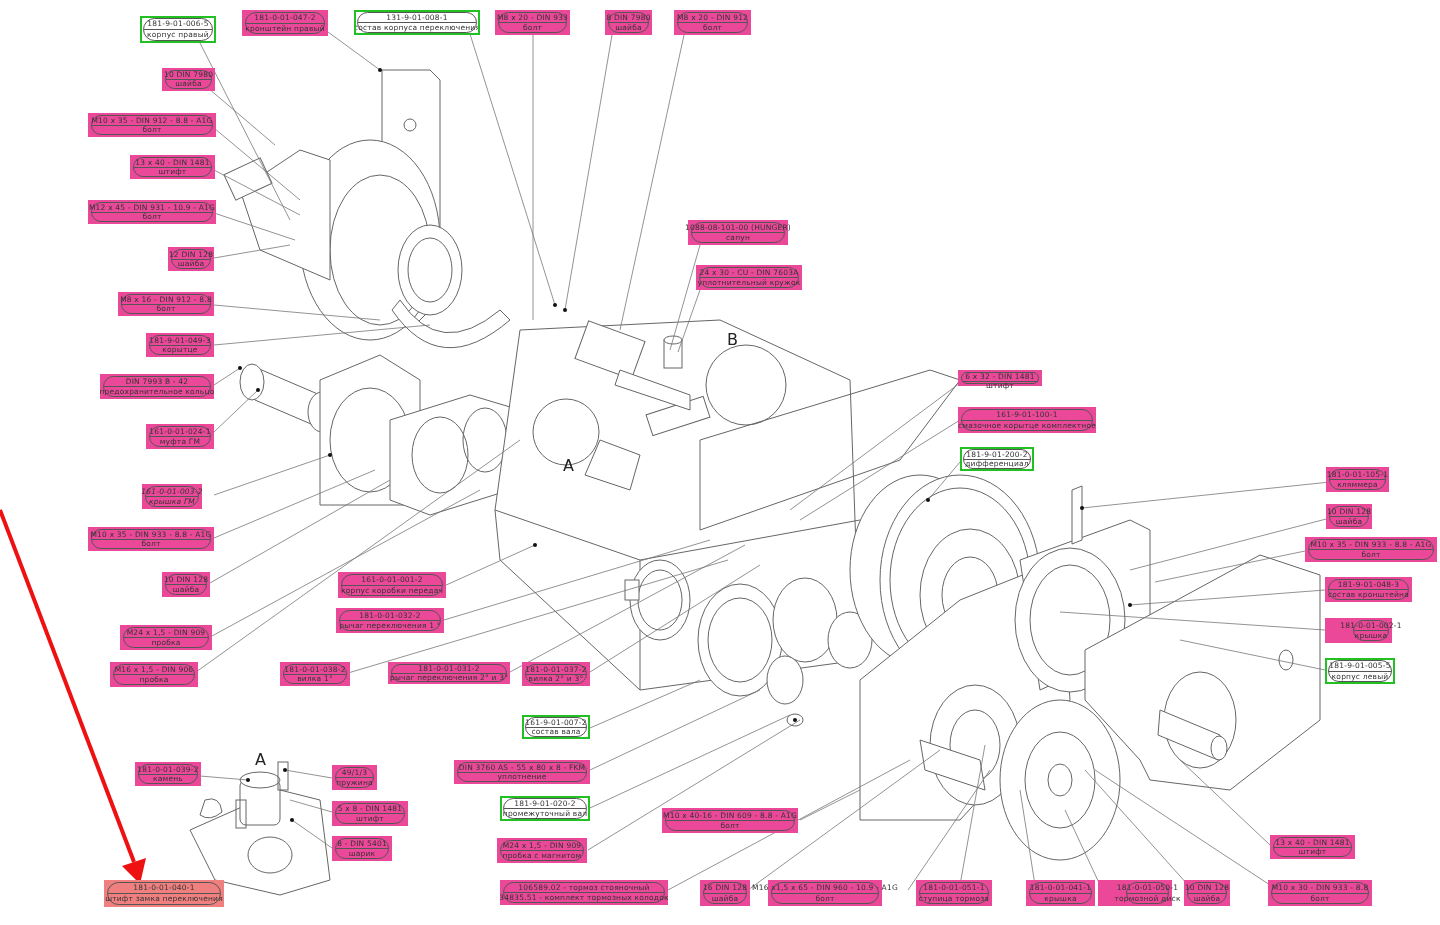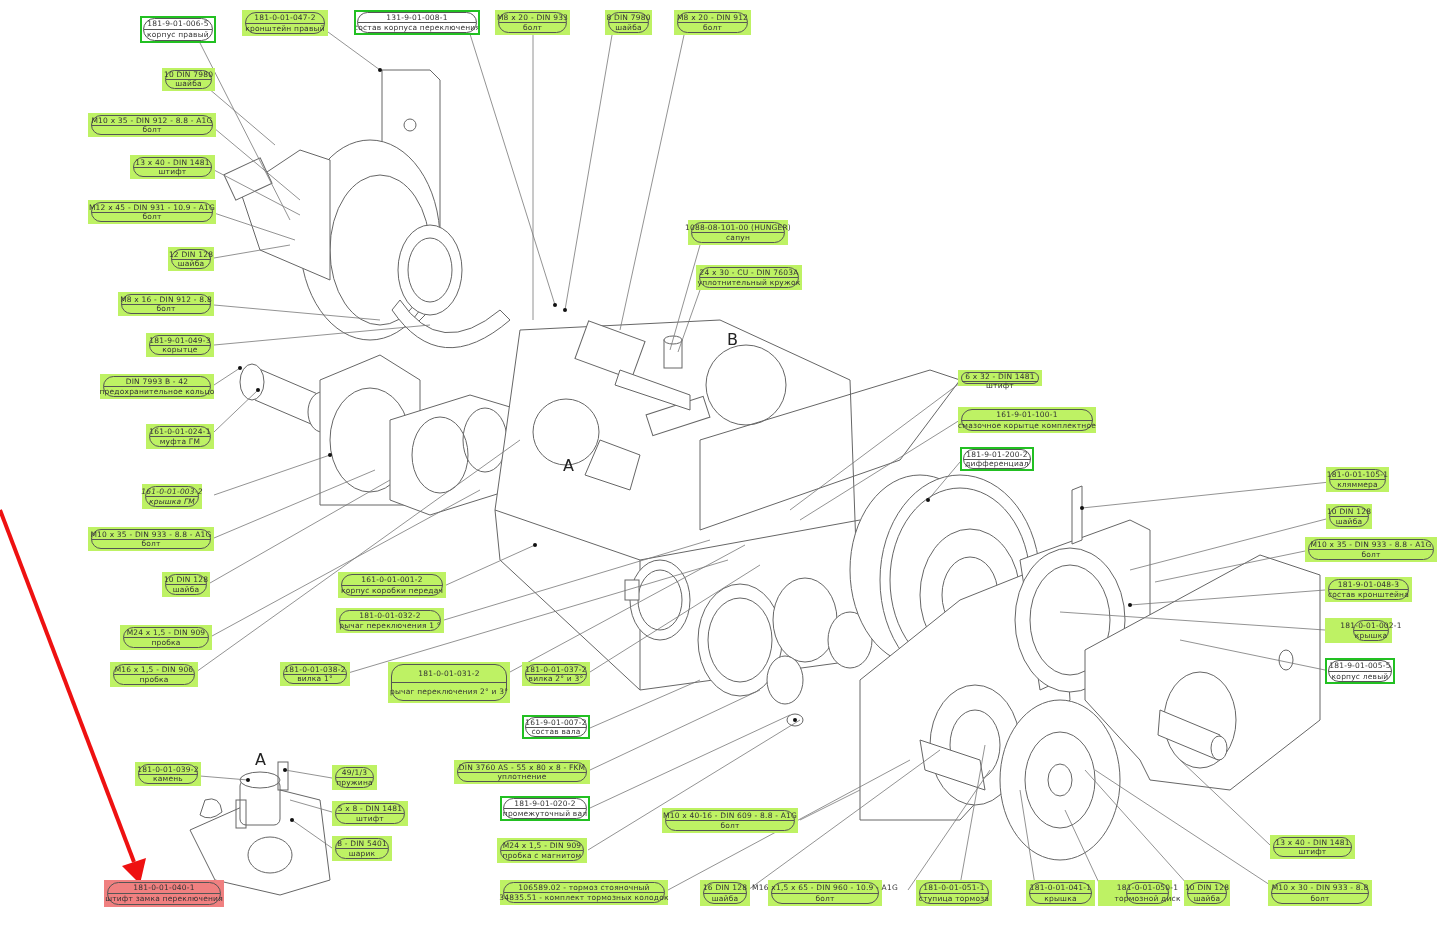--- a/index.html
+++ b/index.html
@@ -1,19 +1,19 @@
 <!DOCTYPE html>
 <html><head>
 <meta charset="utf-8">
 <style>
   html,body{margin:0;padding:0;background:#ffffff;}
   body{width:1440px;height:925px;position:relative;overflow:hidden;font-family:"DejaVu Sans",sans-serif;}
   #stage{position:absolute;left:0;top:0;width:1440px;height:925px;}
   svg#drawing{position:absolute;left:0;top:0;width:1440px;height:925px;}
-  .callout{position:absolute;box-sizing:border-box;background:#bef264;padding:2px 3px;}
+  .callout{position:absolute;box-sizing:border-box;background:#ec4899;padding:2px 3px;}
   .callout.green{background:#ffffff;outline:2px solid #22c022;outline-offset:-2px;}
   .callout.red{background:#f08080;}
   .pill{border:1px solid #555;border-radius:12px;height:100%;box-sizing:border-box;display:flex;flex-direction:column;}
   .pill .ln{flex:1;display:flex;align-items:center;justify-content:center;font-size:7.5px;color:#333;white-space:nowrap;letter-spacing:0.2px;line-height:1;}
   .pill .ln.top{border-bottom:1px solid #555;}
   .view-letter{position:absolute;font-size:16px;color:#222;font-family:"DejaVu Sans",sans-serif;}
   .part{fill:none;stroke:#666;stroke-width:1;}
   .partf{fill:#fff;stroke:#666;stroke-width:1;}
   .lead{stroke:#777;stroke-width:0.8;fill:none;}
   .dot{fill:#111;}
@@ -341,21 +341,21 @@
           <div class="ln top">M16 x 1,5 - DIN 906</div>
           <div class="ln">пробка</div>
         </div>
       </div>
       <div class="callout" style="left: 280px; top: 662px; width: 70px; height: 24px;">
         <div class="pill">
           <div class="ln top">181-0-01-038-2</div>
           <div class="ln">вилка 1°</div>
         </div>
       </div>
-      <div class="callout" style="left: 388px; top: 662px; width: 122px; height: 41px;">
+      <div class="callout" style="left: 388px; top: 662px; width: 122px; height: 22px;">
         <div class="pill">
           <div class="ln top">181-0-01-031-2</div>
           <div class="ln">рычаг переключения 2° и 3°</div>
         </div>
       </div>
       <div class="callout" style="left: 522px; top: 662px; width: 68px; height: 24px;">
         <div class="pill">
           <div class="ln top">181-0-01-037-2</div>
           <div class="ln">вилка 2° и 3°</div>
         </div>

